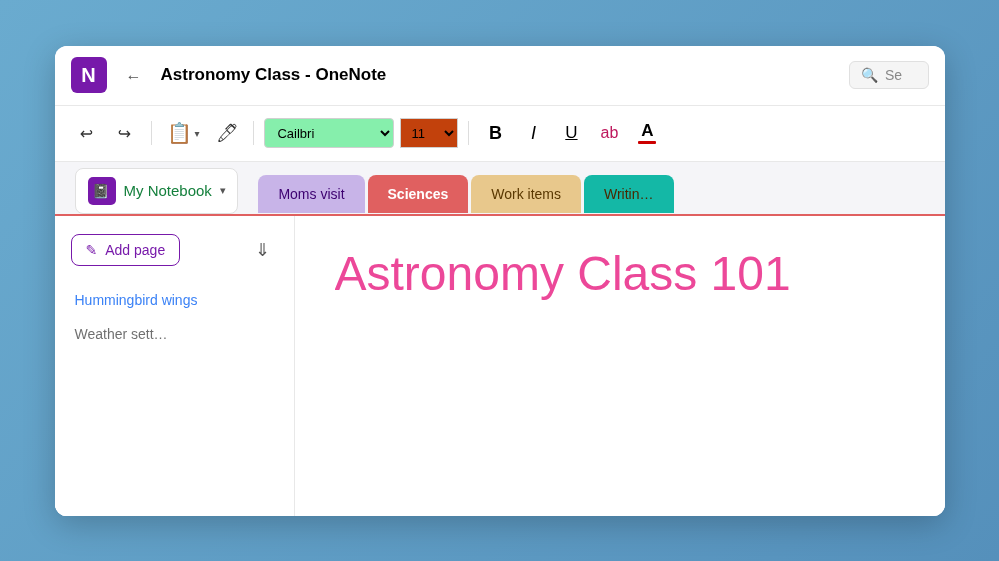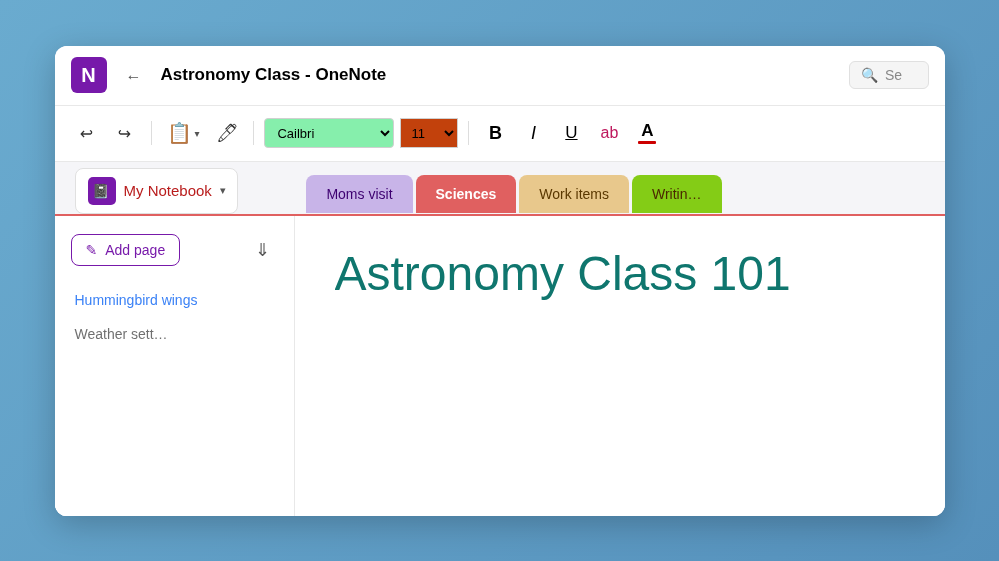--- a/index.html
+++ b/index.html
@@ -260,21 +260,21 @@
       display: flex;
       align-items: center;
       justify-content: center;
       color: white;
       font-size: 14px;
     }
 
     .notebook-name {
       font-size: 15px;
       font-weight: 500;
-      color: #b91c1c;
+      color: #15803d;
     }
 
     .chevron-down {
       font-size: 11px;
       color: #555;
     }
 
     
     .tabs-row {
       display: flex;
@@ -292,41 +292,40 @@
       cursor: pointer;
       border: none;
       height: 38px;
       display: flex;
       align-items: center;
     }
 
     .tab-moms-visit {
       background: #c8b4e8;
       color: #3d0070;
-      margin-left: 48px;
     }
 
     .tab-school {
       background: #9b72d0;
       color: white;
     }
 
     .tab-work-items {
       background: #e8c88c;
       color: #5a3800;
     }
 
     .tab-sciences {
       background: #e06060;
       color: white;
       font-weight: 700;
     }
 
     .tab-writing {
-      background: #84cc16;
+      background: #14b8a6;
       color: #4a2800;
     }
 
     
     .main-content {
       display: flex;
       flex: 1;
       background: white;
       border-top: 2px solid #e06060;
       overflow: hidden;
@@ -398,21 +397,21 @@
     
     .note-content {
       flex: 1;
       padding: 30px 40px;
       overflow: hidden;
     }
 
     .note-title {
       font-size: 48px;
       font-weight: 300;
-      color: #0f766e;
+      color: #ec4899;
       white-space: nowrap;
       overflow: hidden;
     }
   </style>
 </head>
 <body>
 
 <div class="window">
 
   <div class="title-bar">

